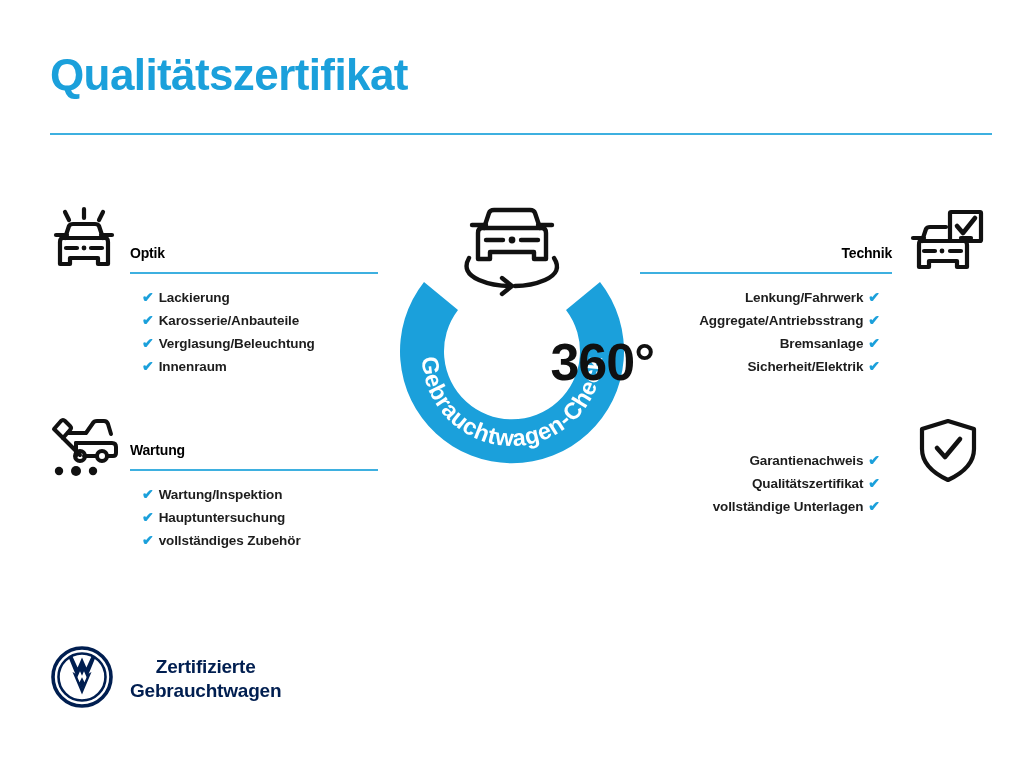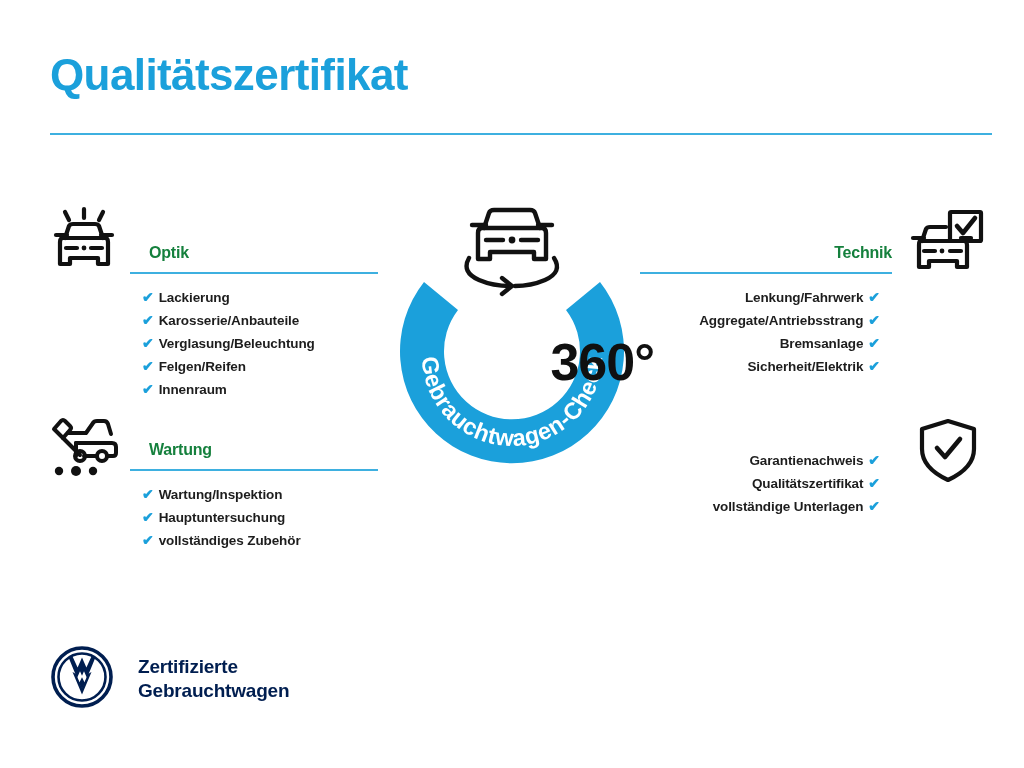--- a/index.html
+++ b/index.html
@@ -44,27 +44,26 @@
 
   
   .section {
     position: absolute;
   }
   .sec-head {
     position: relative;
     height: 34px;
   }
   .sec-title {
-    font-size: 16px;
-    font-weight: bold;
-    color: #15803d;
+    font-size: 14px;
+    font-weight: bold;
+    color: #000000;
     letter-spacing: -0.2px;
     line-height: 26px;
     white-space: nowrap;
-    margin-left: 19px;
   }
   .sec-rule {
     position: absolute;
     left: 0;
     right: 0;
     bottom: 0;
     height: 2px;
     background: #3eb0e0;
   }
   .sec-list {
@@ -122,21 +121,22 @@
     line-height: 56px;
   }
 
   
   #brand {
     position: absolute;
     left: 50px;
     top: 645px;
     display: flex;
     align-items: center;
-    gap: 24px;
+    gap: 16px;
+    text-align: center;
   }
   .brand-text {
     font-size: 19px;
     font-weight: bold;
     color: #001e50;
     line-height: 24px;
     letter-spacing: -0.2px;
   }
 </style>
 </head>
@@ -163,21 +163,20 @@
   </div>
   <div class="section col-left" style="left:130px; top:240px; width:248px;">
     <div class="sec-head">
       <div class="sec-title">Optik</div>
       <div class="sec-rule"></div>
     </div>
     <ul class="sec-list">
       <li><span class="check">✔</span><span>Lackierung</span></li>
       <li><span class="check">✔</span><span>Karosserie/Anbauteile</span></li>
       <li><span class="check">✔</span><span>Verglasung/Beleuchtung</span></li>
-      <li><span class="check">✔</span><span>Felgen/Reifen</span></li>
       <li><span class="check">✔</span><span>Innenraum</span></li>
     </ul>
   </div>
 
   <div class="sec-icon" style="left:46px; top:413px; width:76px; height:66px;">
     <svg width="76" height="66" viewBox="0 0 76 66" fill="none" stroke="#111111" stroke-width="4" stroke-linecap="round" stroke-linejoin="round">
       <path d="M8 16 L15 8 Q17 6 19 8 L24 13 Q26 15 24 17 L17 25 Z"></path>
       <line x1="17" y1="25" x2="34" y2="42"></line>
       <path d="M22 20 L40 20 L47 10 Q48 8 51 8 L58 8 Q61 8 62 11 L65 21"></path>
       <path d="M30 30 L66 30 Q70 30 70 34 L70 40 Q70 43 67 43 L62 43"></path>

